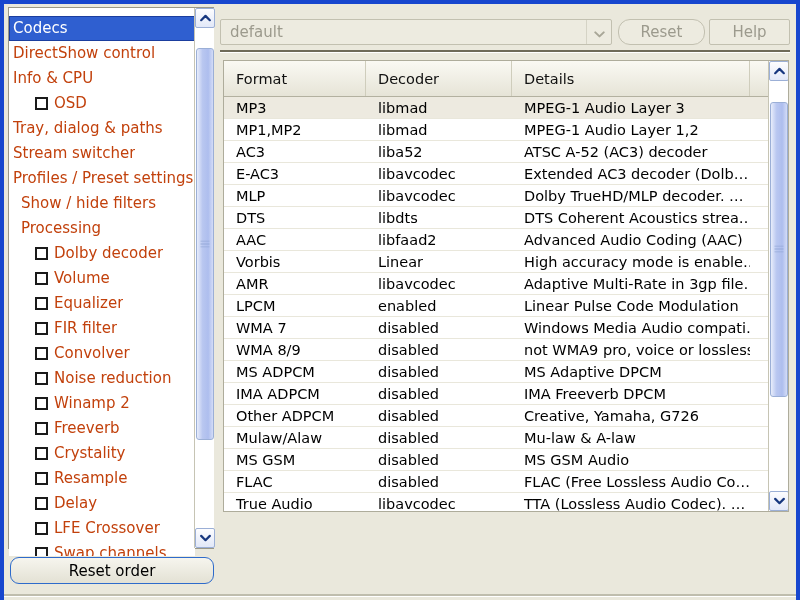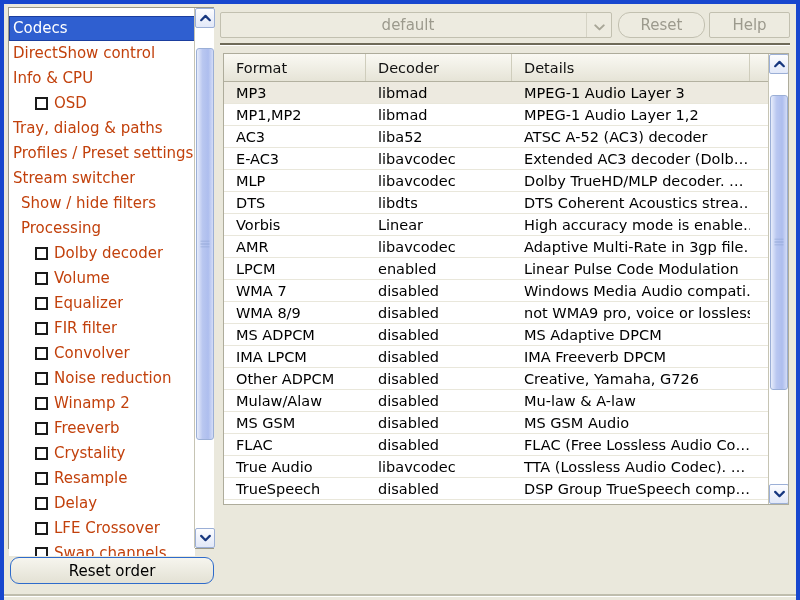--- a/index.html
+++ b/index.html
@@ -127,22 +127,22 @@
     border-radius: 9px;
     font-size: 15px;
     color: #000;
     display: flex; align-items: center; justify-content: center;
     cursor: default;
   }
 
   
   #right-panel {
     position: absolute;
-    left: 214px; top: 6px;
-    width: 574px; height: 542px; text-align: center;
+    left: 214px; top: 13px;
+    width: 574px; height: 542px;
   }
 
   #toolbar {
     position: absolute;
     left: 0; top: 0;
     width: 574px; height: 32px;
   }
   #preset-combo {
     position: absolute;
     left: 2px; top: 2px;
@@ -201,21 +201,21 @@
   }
   #table-viewport {
     position: absolute;
     left: 0; top: 0; bottom: 0;
     right: 20px;
     overflow: hidden;
     background: #FFFFFF;
   }
   #table-head {
     display: flex;
-    height: 28px;
+    height: 36px;
     background: linear-gradient(#FAF9F3, #E6E4D7);
     border-bottom: 1px solid #B3B1A0;
     box-sizing: border-box;
   }
   #table-head .th {
     font-size: 14.5px;
     color: #111;
     display: flex; align-items: center;
     padding-left: 12px;
     box-sizing: border-box;
@@ -271,24 +271,24 @@
             <span class="side-label">Info &amp; CPU</span>
           </div>
           <div class="side-item ind1">
             <span class="side-cb"></span>
             <span class="side-label">OSD</span>
           </div>
           <div class="side-item">
             <span class="side-label">Tray, dialog &amp; paths</span>
           </div>
           <div class="side-item">
+            <span class="side-label">Stream switcher</span>
+          </div>
+          <div class="side-item">
             <span class="side-label">Profiles / Preset settings</span>
-          </div>
-          <div class="side-item">
-            <span class="side-label">Stream switcher</span>
           </div>
           <div class="side-item ind2">
             <span class="side-label">Show / hide filters</span>
           </div>
           <div class="side-item ind2">
             <span class="side-label">Processing</span>
           </div>
           <div class="side-item ind1">
             <span class="side-cb"></span>
             <span class="side-label">Dolby decoder</span>
@@ -423,20 +423,25 @@
                 <div class="td col0">MLP</div>
                 <div class="td col1">libavcodec</div>
                 <div class="td col2">Dolby TrueHD/MLP decoder. …</div>
               </div>
               <div class="trow">
                 <div class="td col0">DTS</div>
                 <div class="td col1">libdts</div>
                 <div class="td col2">DTS Coherent Acoustics strea…</div>
               </div>
               <div class="trow">
+                <div class="td col0">AAC</div>
+                <div class="td col1">libfaad2</div>
+                <div class="td col2">Advanced Audio Coding (AAC)</div>
+              </div>
+              <div class="trow">
                 <div class="td col0">Vorbis</div>
                 <div class="td col1">Linear</div>
                 <div class="td col2">High accuracy mode is enable…</div>
               </div>
               <div class="trow">
                 <div class="td col0">AMR</div>
                 <div class="td col1">libavcodec</div>
                 <div class="td col2">Adaptive Multi-Rate in 3gp file…</div>
               </div>
               <div class="trow">
@@ -453,21 +458,21 @@
                 <div class="td col0">WMA 8/9</div>
                 <div class="td col1">disabled</div>
                 <div class="td col2">not WMA9 pro, voice or lossless</div>
               </div>
               <div class="trow">
                 <div class="td col0">MS ADPCM</div>
                 <div class="td col1">disabled</div>
                 <div class="td col2">MS Adaptive DPCM</div>
               </div>
               <div class="trow">
-                <div class="td col0">IMA LPCM</div>
+                <div class="td col0">IMA ADPCM</div>
                 <div class="td col1">disabled</div>
                 <div class="td col2">IMA Freeverb DPCM</div>
               </div>
               <div class="trow">
                 <div class="td col0">Other ADPCM</div>
                 <div class="td col1">disabled</div>
                 <div class="td col2">Creative, Yamaha, G726</div>
               </div>
               <div class="trow">
                 <div class="td col0">Mulaw/Alaw</div>

